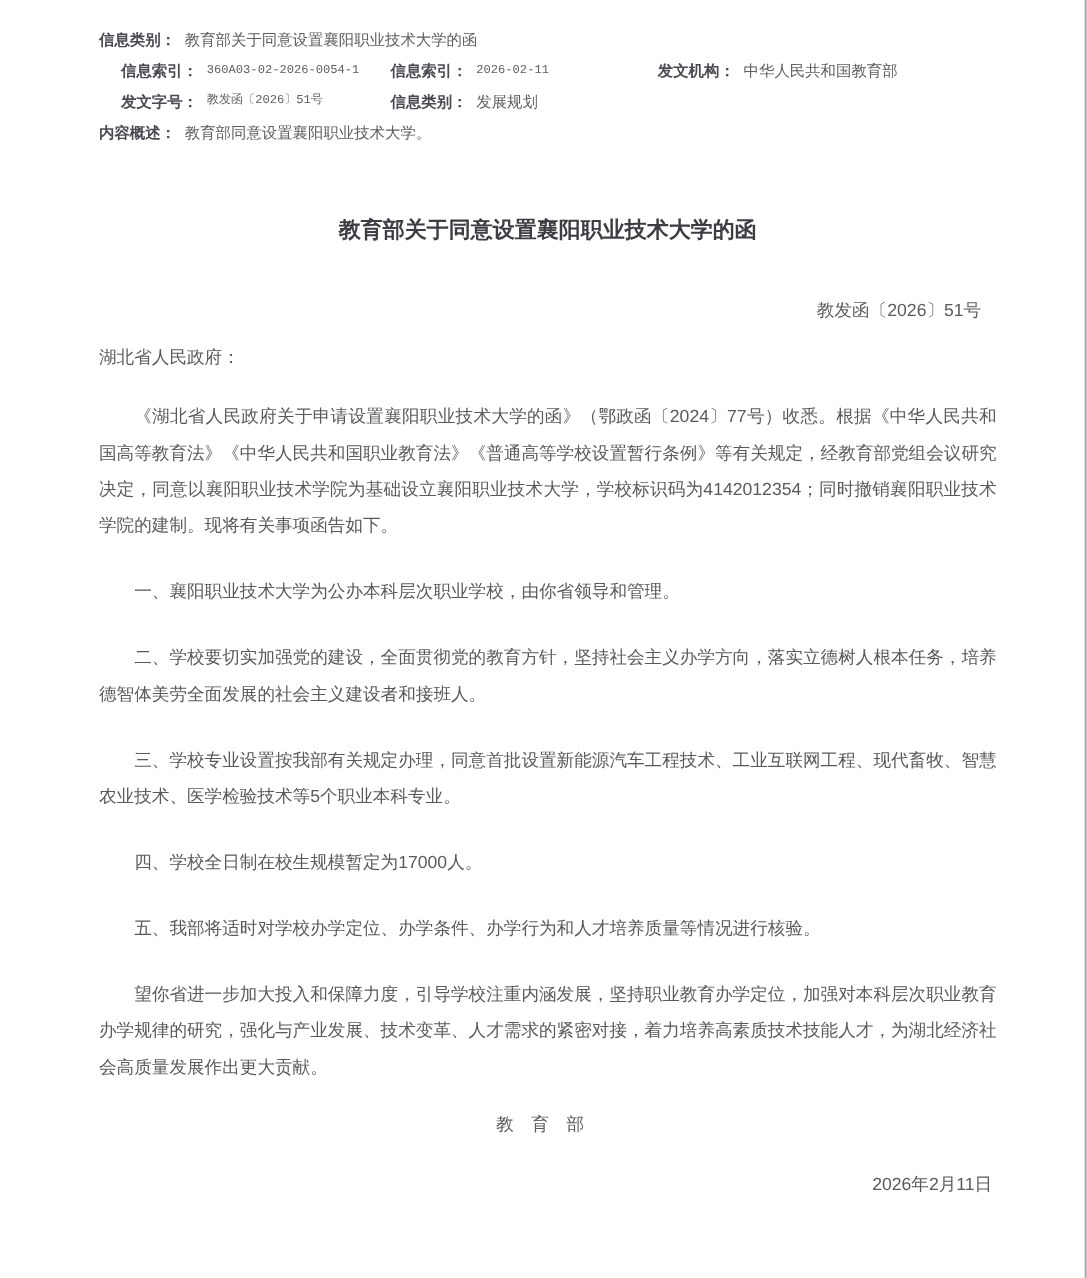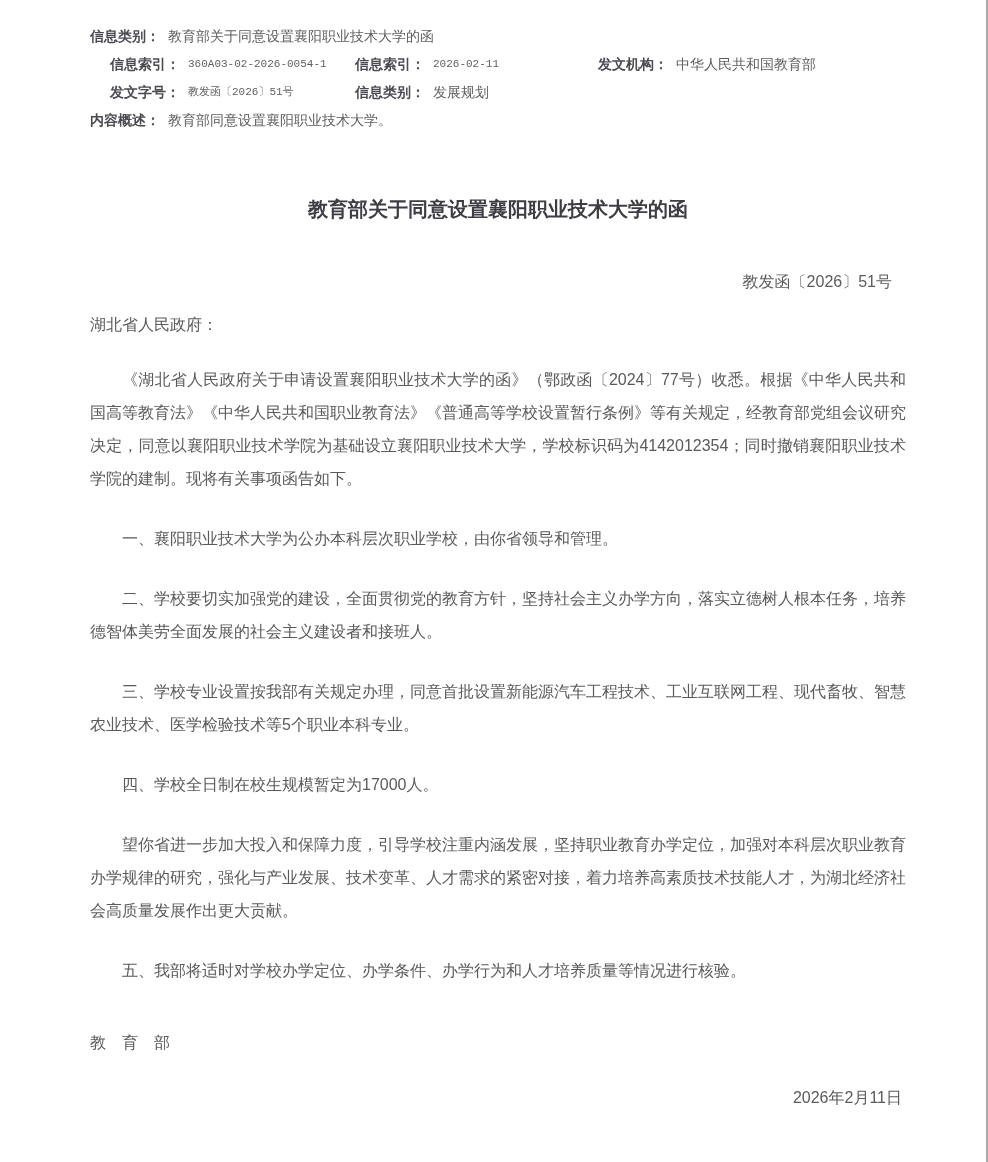--- a/index.html
+++ b/index.html
@@ -65,22 +65,22 @@
     font-family: Liberation Serif, serif;
   }
   .para {
     margin: 27px 0 0 0;
     line-height: 33px;
     text-indent: 2em;
     text-align: justify;
     color: #5a5a5a;
   }
   .signer {
-    margin-top: 46px;
-    text-align: left;
+    margin-top: 25px;
+    text-align: center;
     padding-right: 14px;
     color: #5a5a5a;
   }
   .sign-date {
     margin-top: 34px;
     text-align: right;
     padding-right: 4px;
     color: #5a5a5a;
   }
 </style>
@@ -131,20 +131,20 @@
   <div class="letter">
     <h1 class="letter-title">教育部关于同意设置襄阳职业技术大学的函</h1>
     <div class="doc-number">教发函〔2026〕51号</div>
     <div class="salutation">湖北省人民政府：</div>
 
     <p class="para">《湖北省人民政府关于申请设置襄阳职业技术大学的函》（鄂政函〔2024〕77号）收悉。根据《中华人民共和国高等教育法》《中华人民共和国职业教育法》《普通高等学校设置暂行条例》等有关规定，经教育部党组会议研究决定，同意以襄阳职业技术学院为基础设立襄阳职业技术大学，学校标识码为4142012354；同时撤销襄阳职业技术学院的建制。现将有关事项函告如下。</p>
     <p class="para">一、襄阳职业技术大学为公办本科层次职业学校，由你省领导和管理。</p>
     <p class="para">二、学校要切实加强党的建设，全面贯彻党的教育方针，坚持社会主义办学方向，落实立德树人根本任务，培养德智体美劳全面发展的社会主义建设者和接班人。</p>
     <p class="para">三、学校专业设置按我部有关规定办理，同意首批设置新能源汽车工程技术、工业互联网工程、现代畜牧、智慧农业技术、医学检验技术等5个职业本科专业。</p>
     <p class="para">四、学校全日制在校生规模暂定为17000人。</p>
+    <p class="para">五、我部将适时对学校办学定位、办学条件、办学行为和人才培养质量等情况进行核验。</p>
     <p class="para">望你省进一步加大投入和保障力度，引导学校注重内涵发展，坚持职业教育办学定位，加强对本科层次职业教育办学规律的研究，强化与产业发展、技术变革、人才需求的紧密对接，着力培养高素质技术技能人才，为湖北经济社会高质量发展作出更大贡献。</p>
-    <p class="para">五、我部将适时对学校办学定位、办学条件、办学行为和人才培养质量等情况进行核验。</p>
 
     <div class="signer">教　育　部</div>
     <div class="sign-date">2026年2月11日</div>
   </div>
 
 </div>
 
 </body></html>

